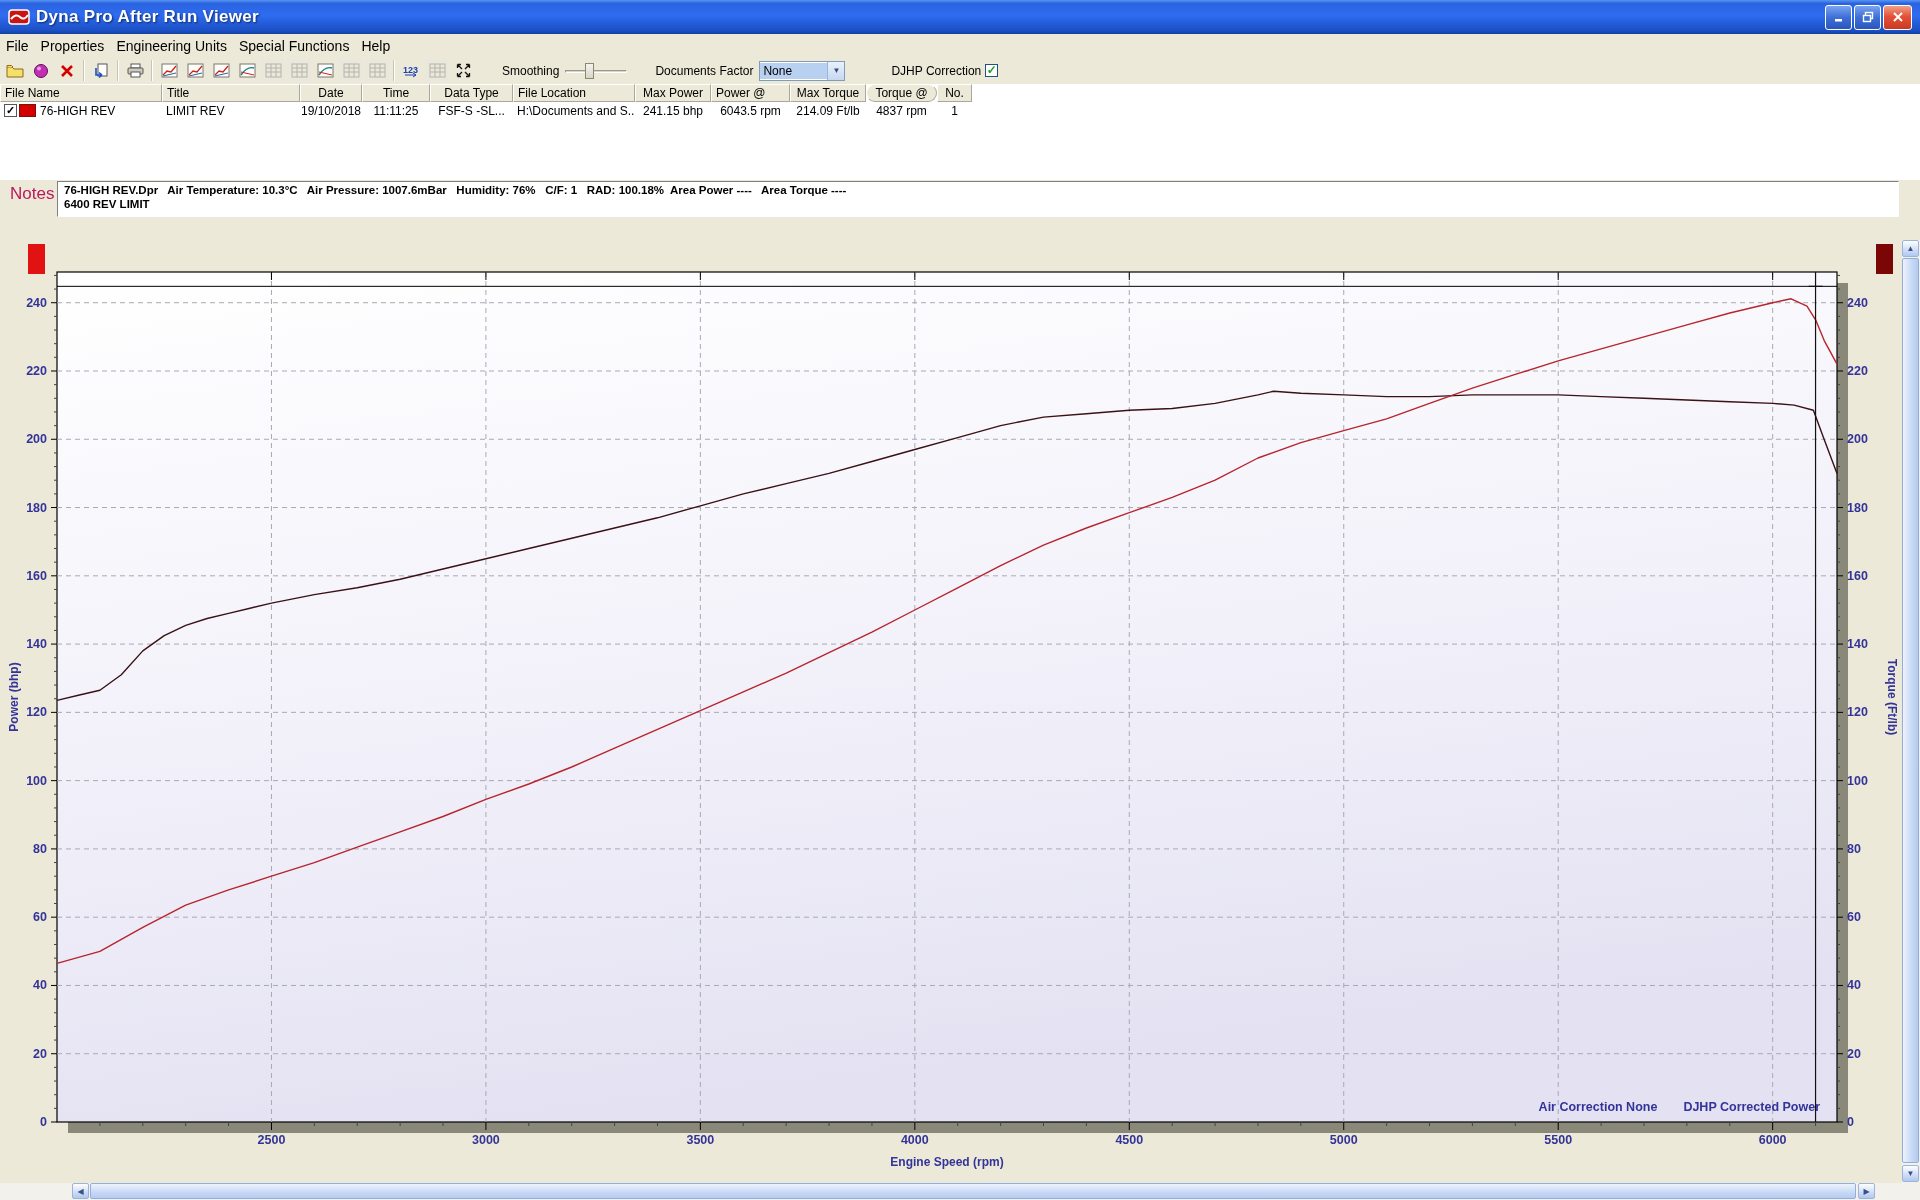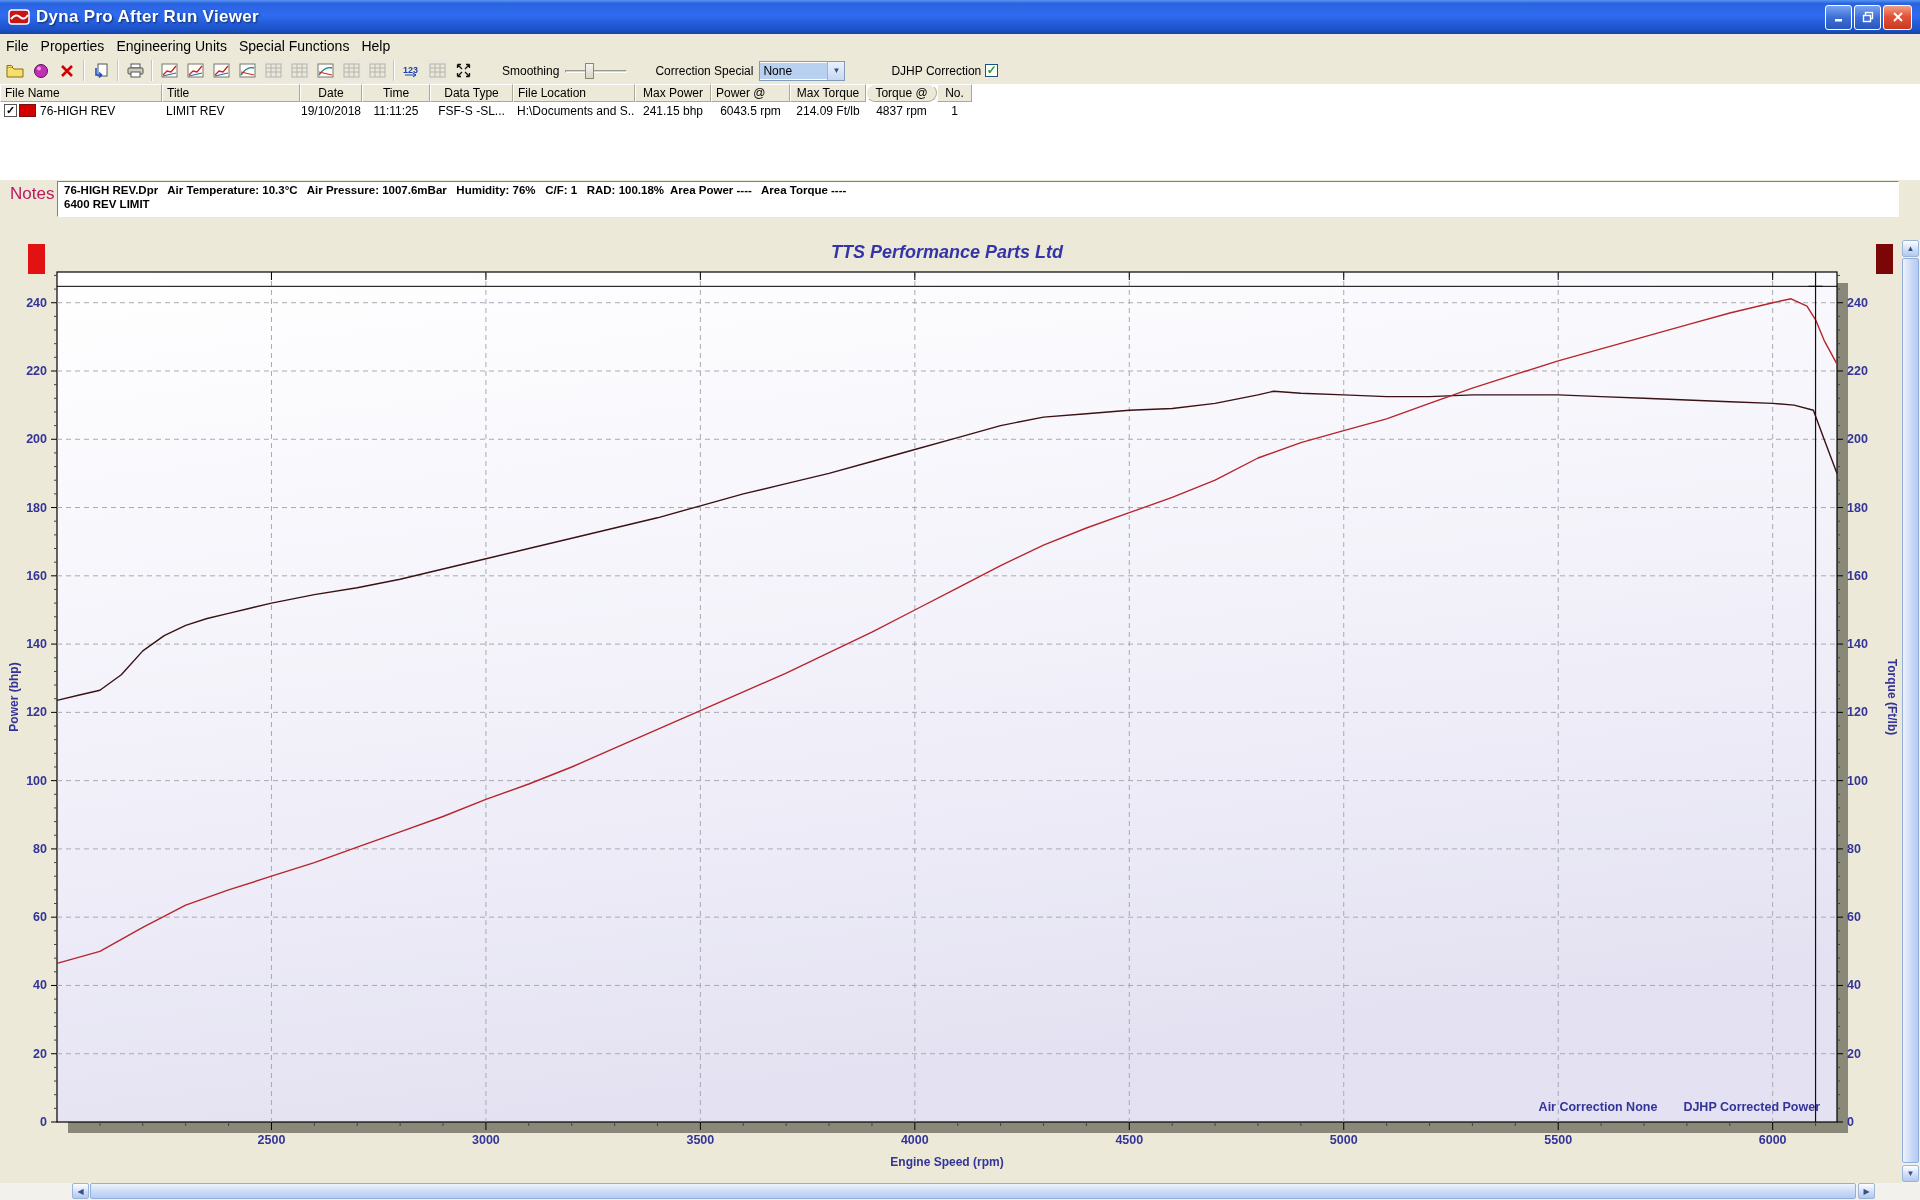--- a/index.html
+++ b/index.html
@@ -252,21 +252,21 @@
           <svg width="15" height="15">
             <path d="M6 6 L1.5 1.5 M1.5 1.5 L1.5 5 M1.5 1.5 L5 1.5 M9 9 L13.5 13.5 M13.5 13.5 L13.5 10 M13.5 13.5 L10 13.5 M9 6 L13.5 1.5 M13.5 1.5 L10 1.5 M13.5 1.5 L13.5 5 M6 9 L1.5 13.5 M1.5 13.5 L5 13.5 M1.5 13.5 L1.5 10" stroke="#111" stroke-width="1.3" fill="none"></path>
           </svg>
         </span>
       </span>
     <span class="tb-label" style="margin-left:26px">Smoothing</span>
     <span class="slider">
       <span class="track"></span>
       <span class="thumb"></span>
     </span>
-    <span class="tb-label" style="margin-left:22px">Correction Special</span>
+    <span class="tb-label" style="margin-left:22px">Documents Factor</span>
     <span class="combo">
       <span class="value">None</span>
       <span class="drop">▼</span>
     </span>
     <span class="tb-label" style="margin-left:40px">DJHP Correction</span>
     <span class="checkbox">✓</span>
   </div>
 
   <div class="list-area"></div>
   <div class="tbl-header" id="tbl-header">
@@ -319,21 +319,20 @@
         <span>1</span>
       </div>
     </div>
 
   <div class="notes-label">Notes</div>
   <div class="notes-box"><span>76-HIGH REV.Dpr   Air Temperature: 10.3°C   Air Pressure: 1007.6mBar   Humidity: 76%   C/F: 1   RAD: 100.18%  Area Power ----   Area Torque ----</span><br><span>6400 REV LIMIT</span></div>
 
   <div class="chart-region">
     <div class="swatch-left"></div>
     <div class="swatch-right"></div>
-    <div class="chart-title">TTS Performance Parts Ltd</div>
     <svg id="chart-svg" width="1902" height="943">
         <defs>
           <linearGradient id="plotbg" x1="0" y1="0" x2="0.25" y2="1">
             <stop offset="0" stop-color="#ffffff"></stop>
             <stop offset="0.55" stop-color="#f2f1fa"></stop>
             <stop offset="1" stop-color="#e4e2f2"></stop>
           </linearGradient>
         </defs>
         <rect x="68" y="43" width="1780" height="850" fill="#8a8878"></rect>
         <rect x="57" y="32" width="1780" height="850" fill="url(#plotbg)" stroke="#000000" stroke-width="1.2"></rect>

